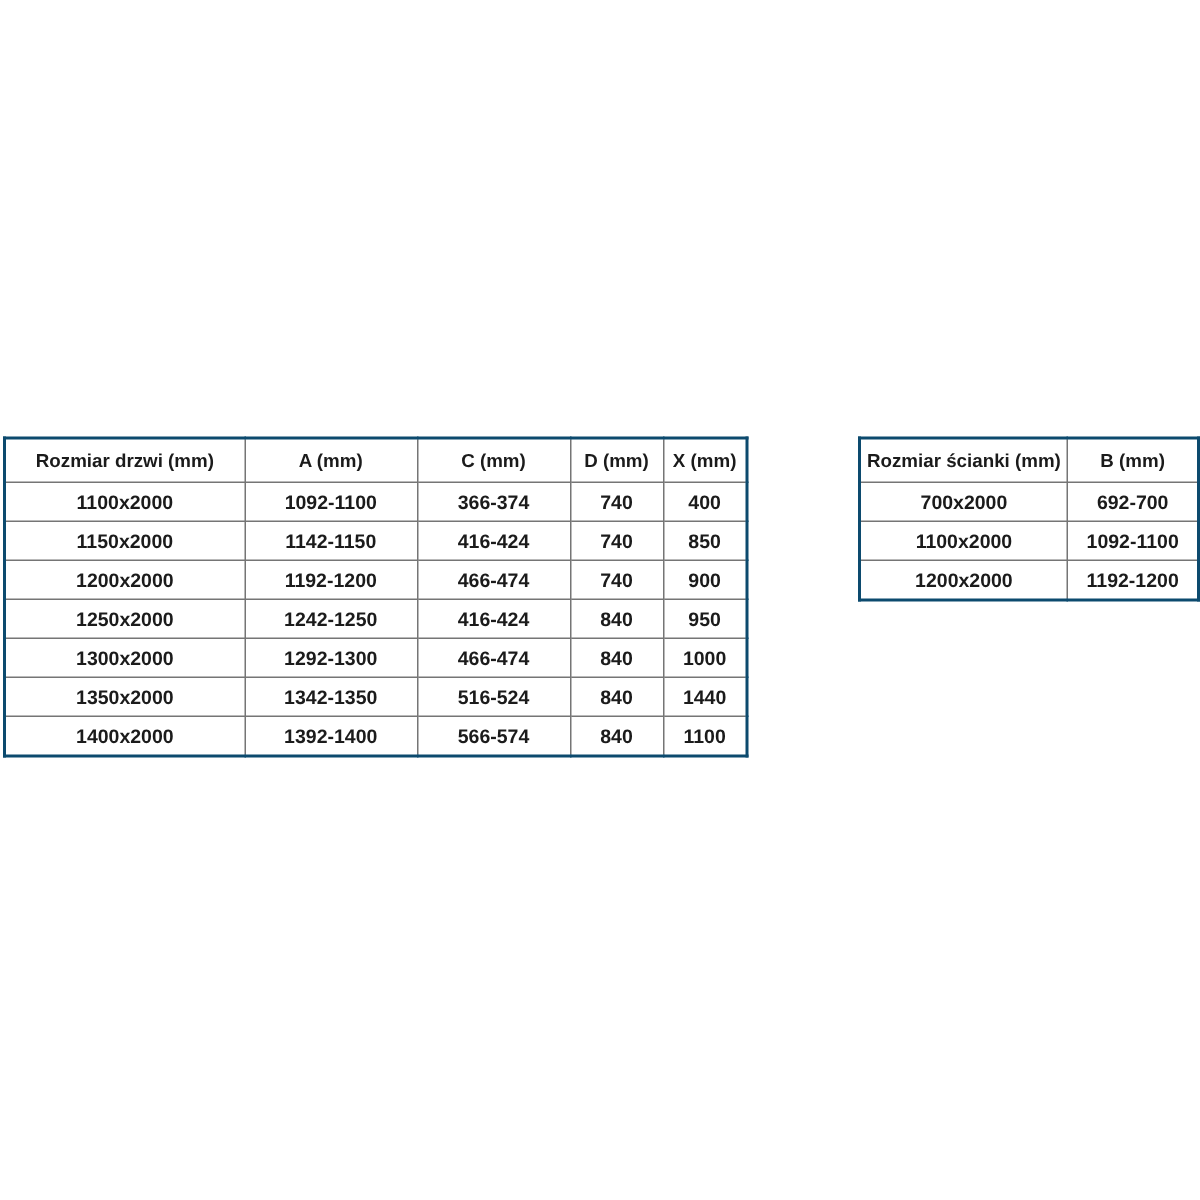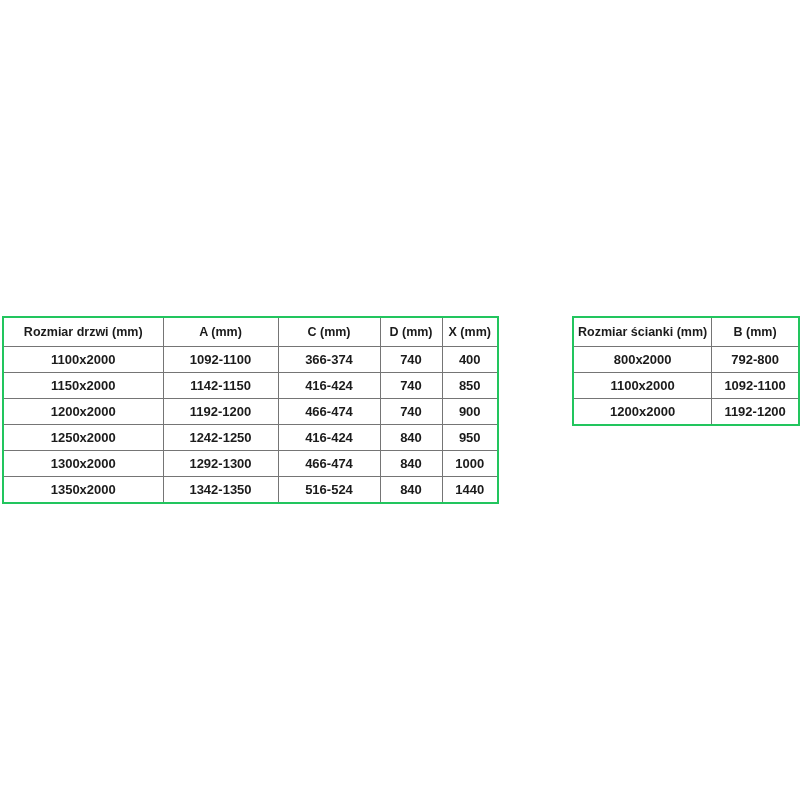--- a/index.html
+++ b/index.html
@@ -17,22 +17,21 @@
   }
   .table-wrap {
     position: absolute;
     top: 291px;
   }
   .table-wrap.left  { left: 2px; }
   .table-wrap.right { left: 572px; }
   table.spec-table {
     border-collapse: collapse;
     table-layout: fixed;
-    border: 2px solid #22c55e;
-    margin-top: 25px;
+    border: 2px solid #0c4a6e;
   }
   table.spec-table th,
   table.spec-table td {
     border: 1px solid #757575;
     text-align: center;
     vertical-align: middle;
     padding: 0 4px;
     color: #1b1b1b;
     white-space: nowrap;
     overflow: hidden;
@@ -116,40 +115,47 @@
             <td>840</td>
             <td>1000</td>
           </tr>
           <tr>
             <td>1350x2000</td>
             <td>1342-1350</td>
             <td>516-524</td>
             <td>840</td>
             <td>1440</td>
           </tr>
+          <tr>
+            <td>1400x2000</td>
+            <td>1392-1400</td>
+            <td>566-574</td>
+            <td>840</td>
+            <td>1100</td>
+          </tr>
         </tbody>
       </table>
   </div>
 
   <div class="table-wrap right">
     <table class="spec-table wall-table">
       <colgroup>
         <col>
           <col>
       </colgroup>
     <thead>
           <tr>
             <th>Rozmiar ścianki (mm)</th>
             <th>B (mm)</th>
           </tr>
         </thead>
         <tbody>
           <tr>
-            <td>800x2000</td>
-            <td>792-800</td>
+            <td>700x2000</td>
+            <td>692-700</td>
           </tr>
           <tr>
             <td>1100x2000</td>
             <td>1092-1100</td>
           </tr>
           <tr>
             <td>1200x2000</td>
             <td>1192-1200</td>
           </tr>
         </tbody>

